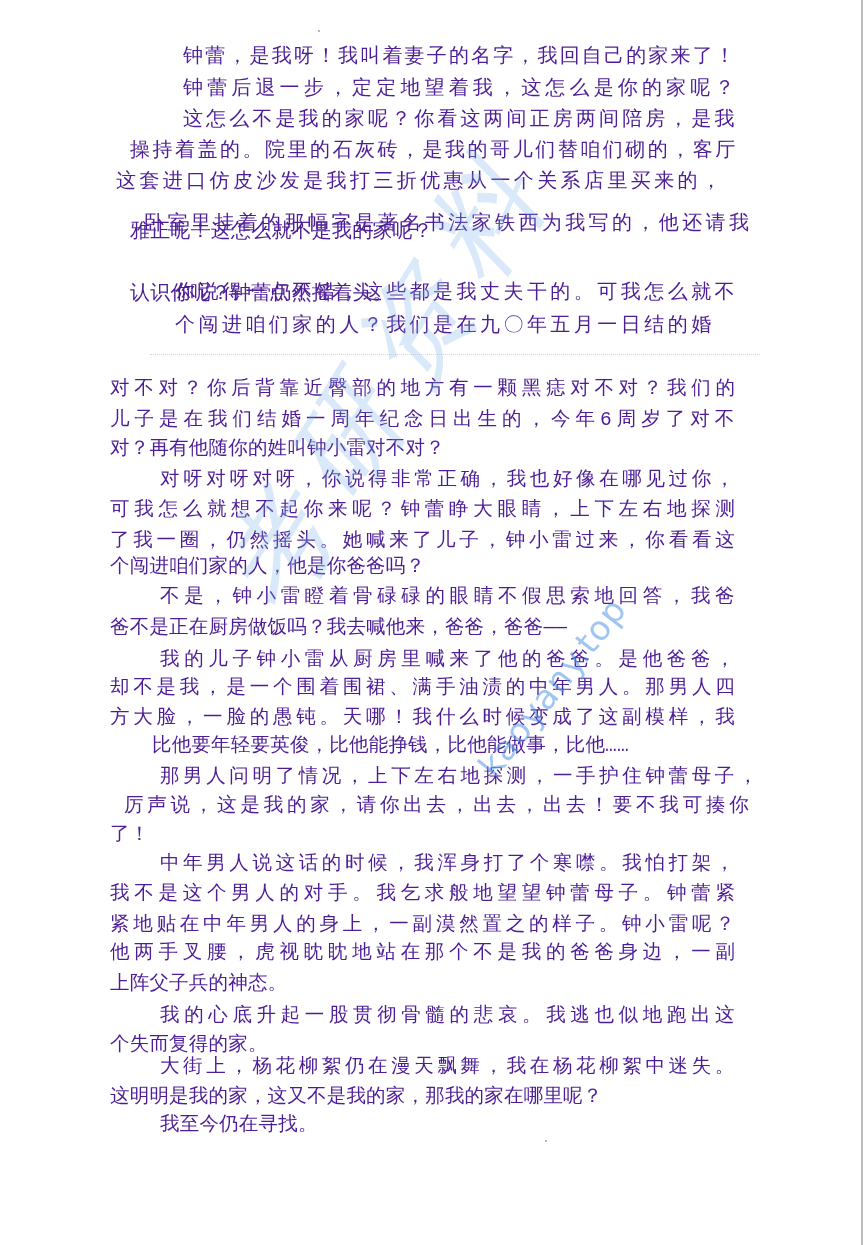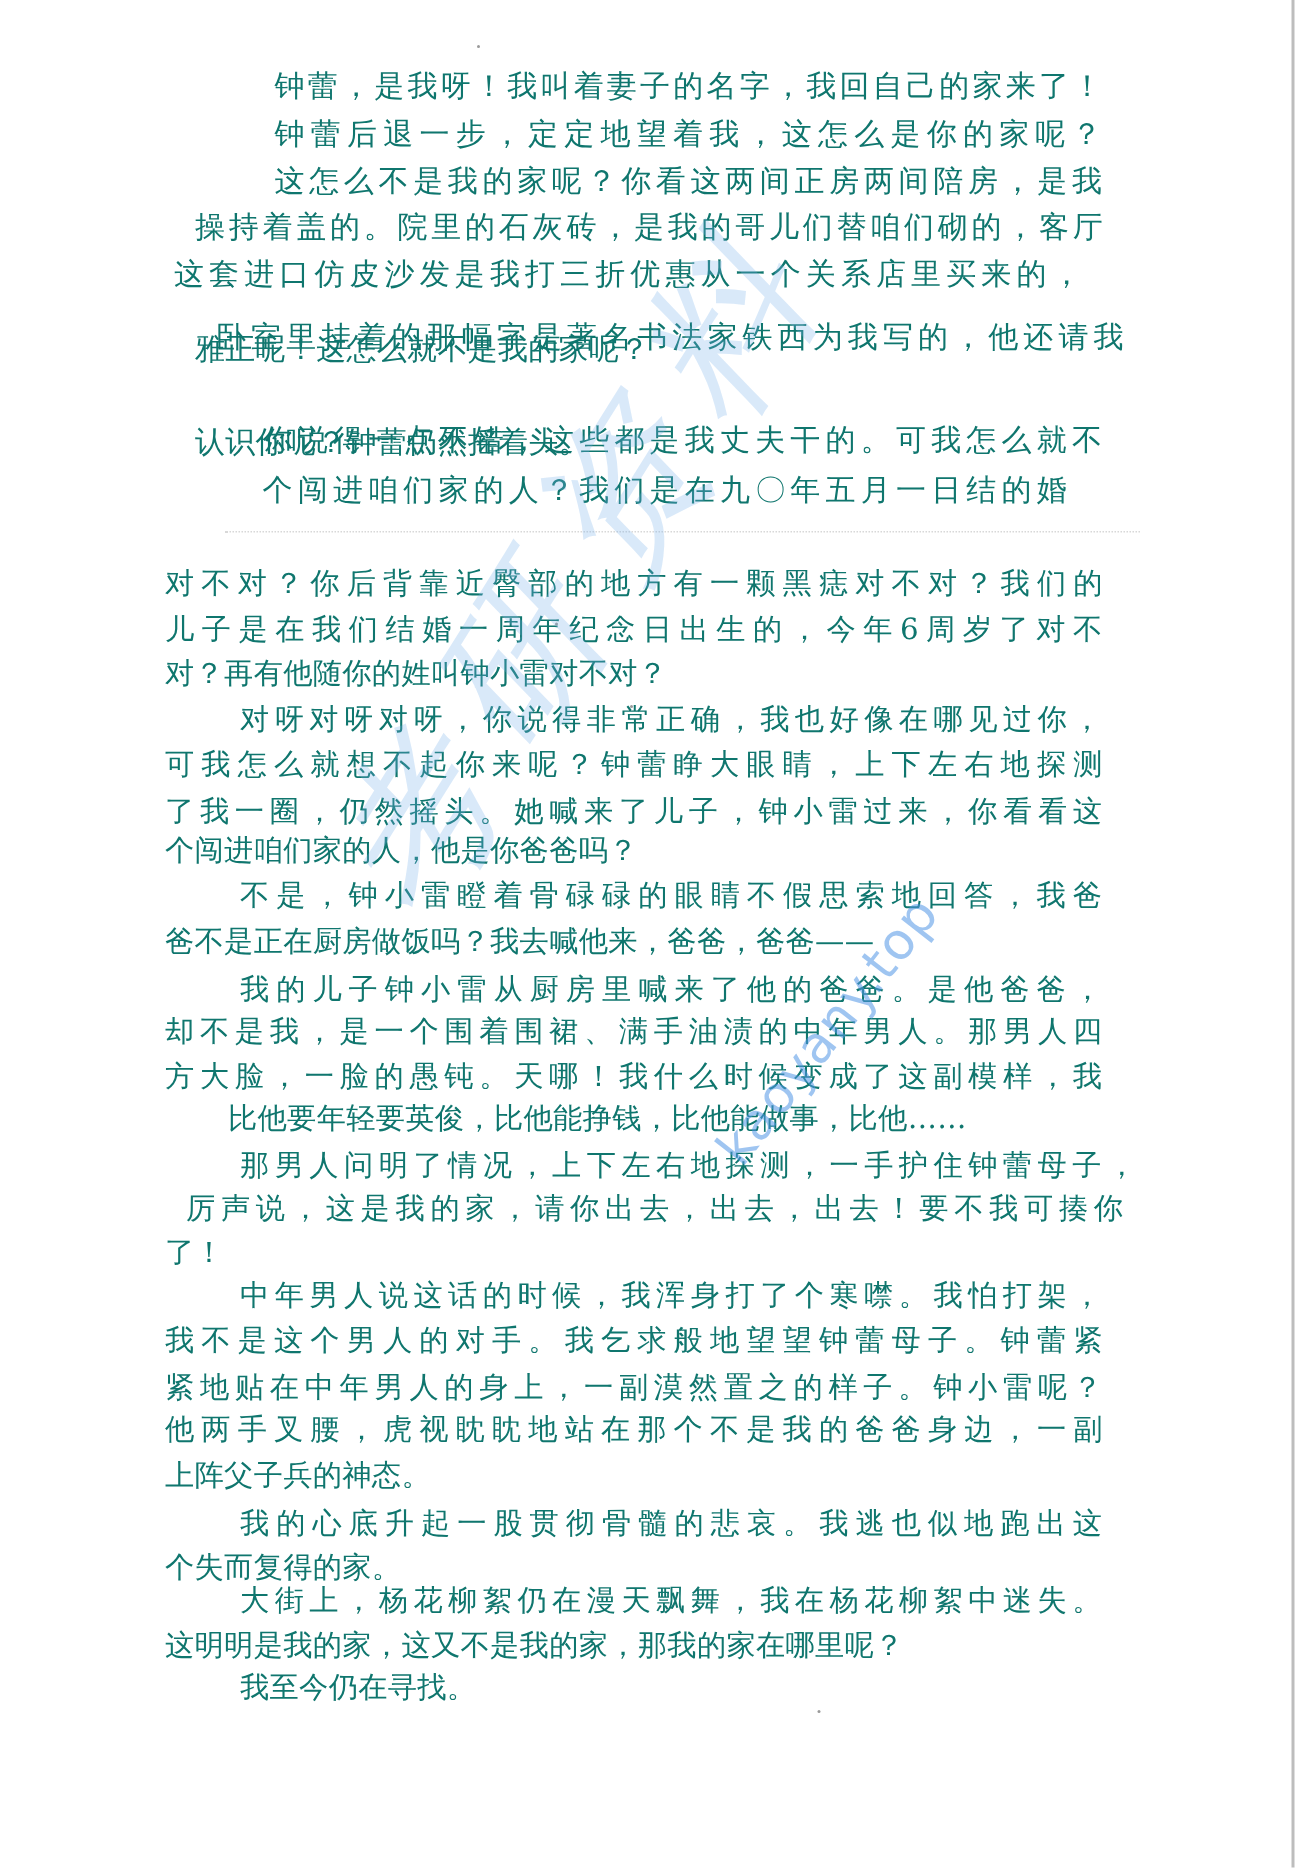--- a/index.html
+++ b/index.html
@@ -1,21 +1,21 @@
 <!DOCTYPE html>
 <html><head>
 <meta charset="utf-8">
 <style>
   html, body { margin: 0; padding: 0; background: #ffffff; }
   body { width: 866px; height: 1245px; position: relative; overflow: hidden;
          font-family: "DejaVu Serif", "Liberation Serif", serif; color: #1a1a1a; }
   .page { position: absolute; left: 0; top: 0; width: 866px; height: 1245px; background: #fff; }
   .right-edge { position: absolute; left: 861px; top: 0; width: 2px; height: 1245px; background: #bdbdbd; }
   .line { position: absolute; white-space: nowrap; font-size: 19.5px; line-height: 24px;
-          letter-spacing: 0.2px; color: #0f766e; }
+          letter-spacing: 0.2px; color: #4c1d95; font-family: Liberation Mono, monospace; }
   .sec-top .line { font-size: 20px; }
   .gap-dots { position: absolute; top: 354px; left: 150px; width: 610px; height: 3px;
               border-top: 1px dotted #d8d8d8; }
   .speck { position: absolute; width: 2px; height: 2px; background: #9a9a9a; border-radius: 1px; }
   .watermark { position: absolute; pointer-events: none; color: rgba(110,170,230,0.45);
                white-space: nowrap; }
   .wm-cjk { left: 185px; top: 560px; font-size: 110px; transform: rotate(-58deg);
             transform-origin: left top; font-family: "DejaVu Serif", serif; letter-spacing: 20px;
             color: rgba(120,175,235,0.28); font-style: italic; }
   .wm-url { left: 470px; top: 760px; font-size: 34px; transform: rotate(-52deg);

